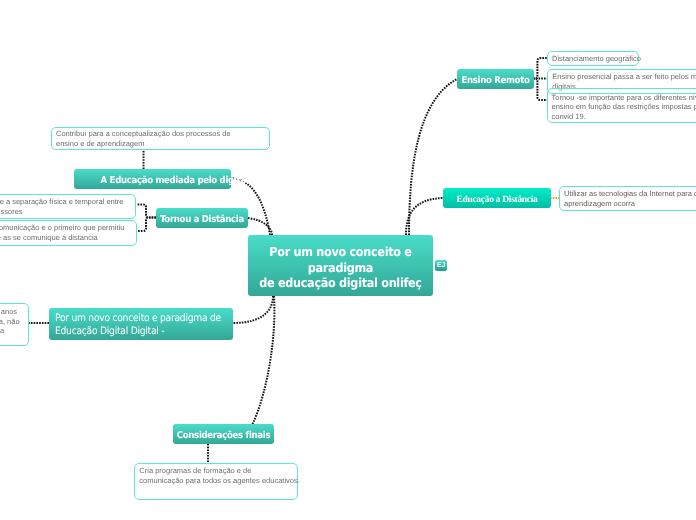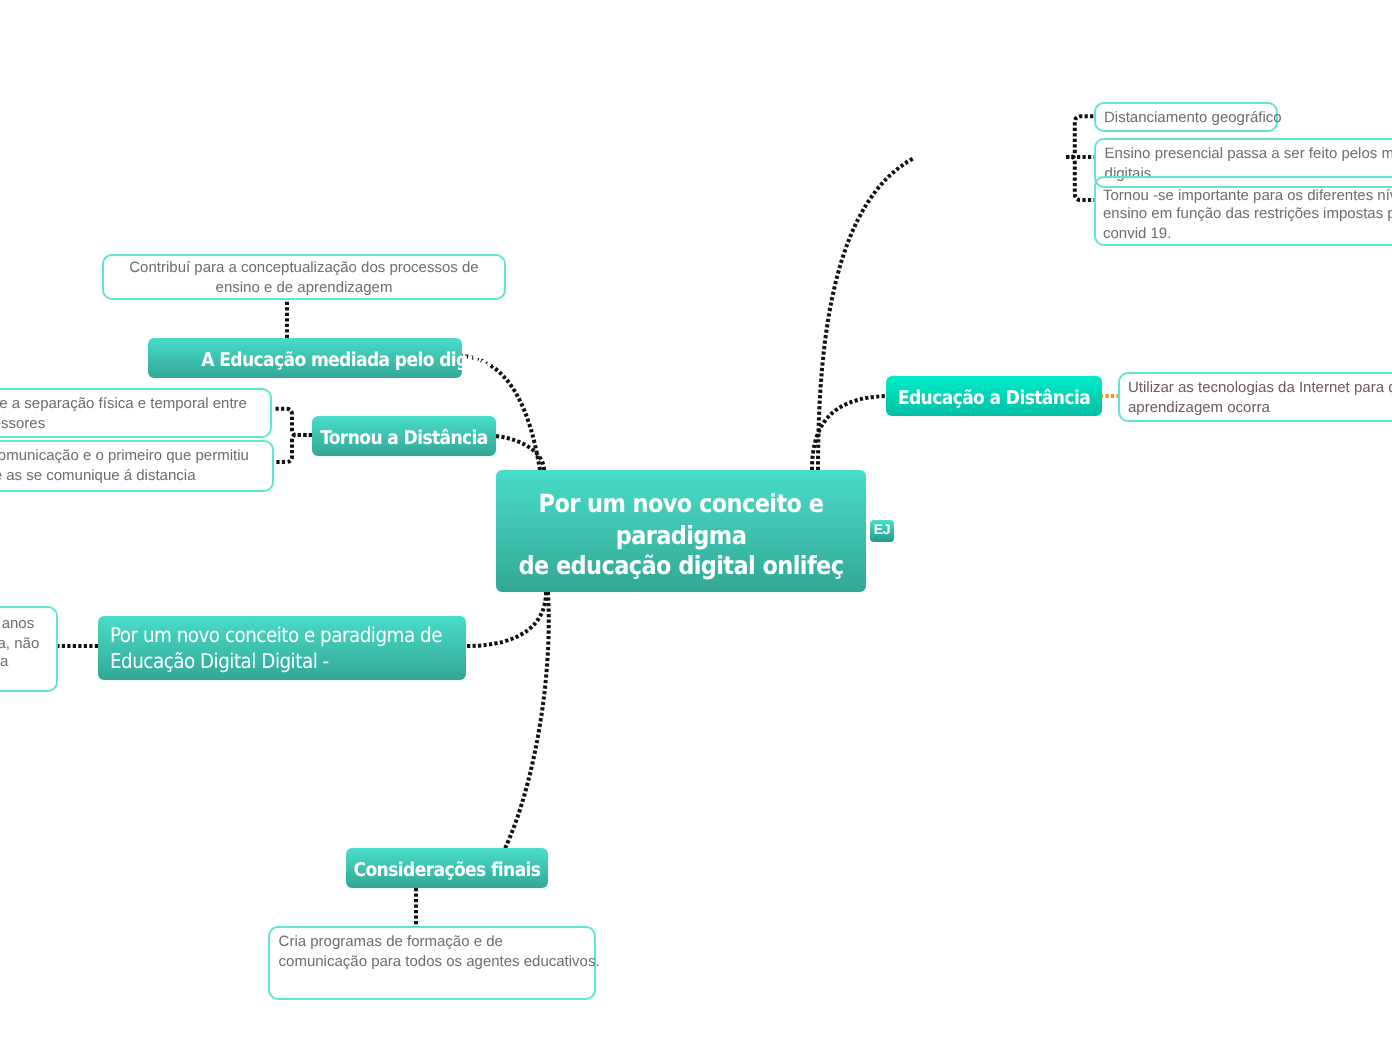--- a/index.html
+++ b/index.html
@@ -69,22 +69,23 @@
 
   <div class="node topic" style="left:248px;top:235px;width:185px;height:61px;font-size:12.5px;line-height:15.4px;padding-top:4px;justify-content:center;">
     <div>
       <div>Por um novo conceito e</div>
       <div>paradigma</div>
       <div>de educação digital onlifeç</div>
     </div>
   </div>
   <div class="badge" style="left:435px;top:260px;width:12px;height:11px;font-size:7px;">EJ</div>
 
+  <div class="node topic" style="left:457px;top:69px;width:77px;height:20px;font-size:9.5px;">Ensino Remoto</div>
 
-  <div class="node topic bright" style="left:443px;top:188px;width:108px;height:20px;font-size:9.5px;">Educação a Distância</div>
+  <div class="node topic bright" style="left:443px;top:188px;width:108px;height:20px;font-size:9.5px;font-family:Liberation Serif, serif;">Educação a Distância</div>
 
   <div class="node topic" style="left:74px;top:169px;width:157px;height:20px;font-size:9.5px;padding-left:44px;">A Educação mediada pelo digital</div>
 
   <div class="node topic" style="left:156px;top:208px;width:92px;height:20px;font-size:9.5px;">Tornou a Distância</div>
 
   <div class="node topic" style="left:49px;top:308px;width:184px;height:32px;font-size:10.2px;line-height:12.3px;font-weight:normal;letter-spacing:-0.25px;padding-left:6px;padding-top:3px;justify-content:flex-start;text-align:left;">
     <div>
       <div>Por um novo conceito e paradigma de</div>
       <div>Educação Digital Digital -</div>
     </div>
@@ -105,21 +106,21 @@
     <span class="txt">Tornou -se importante para os diferentes níveis de</span>
     <span class="txt">ensino em função das restrições impostas pela</span>
     <span class="txt">convid 19.</span>
   </div>
 
   <div class="node leaf warm" style="left:559px;top:186px;width:160px;height:25px;padding:2.4px 4px;">
     <span class="txt">Utilizar as tecnologias da Internet para que a</span>
     <span class="txt">aprendizagem ocorra</span>
   </div>
 
-  <div class="node leaf" style="left:51px;top:126.5px;width:202px;height:23.5px;padding:1.5px 4px;text-align:center;">
+  <div class="node leaf" style="left:51px;top:126.5px;width:219px;height:23.5px;padding:1.5px 4px;">
     <span class="txt">Contribuí para a conceptualização dos processos de</span>
     <span class="txt">ensino e de aprendizagem</span>
   </div>
 
   <div class="node leaf" style="left:-21.6px;top:193.5px;width:157.6px;height:25px;padding:2.8px 4px;">
     <span class="txt">Existe a separação física e temporal entre</span>
     <span class="txt">professores</span>
   </div>
 
   <div class="node leaf" style="left:-16.5px;top:220.3px;width:153px;height:25.5px;padding:1.8px 4px;">

